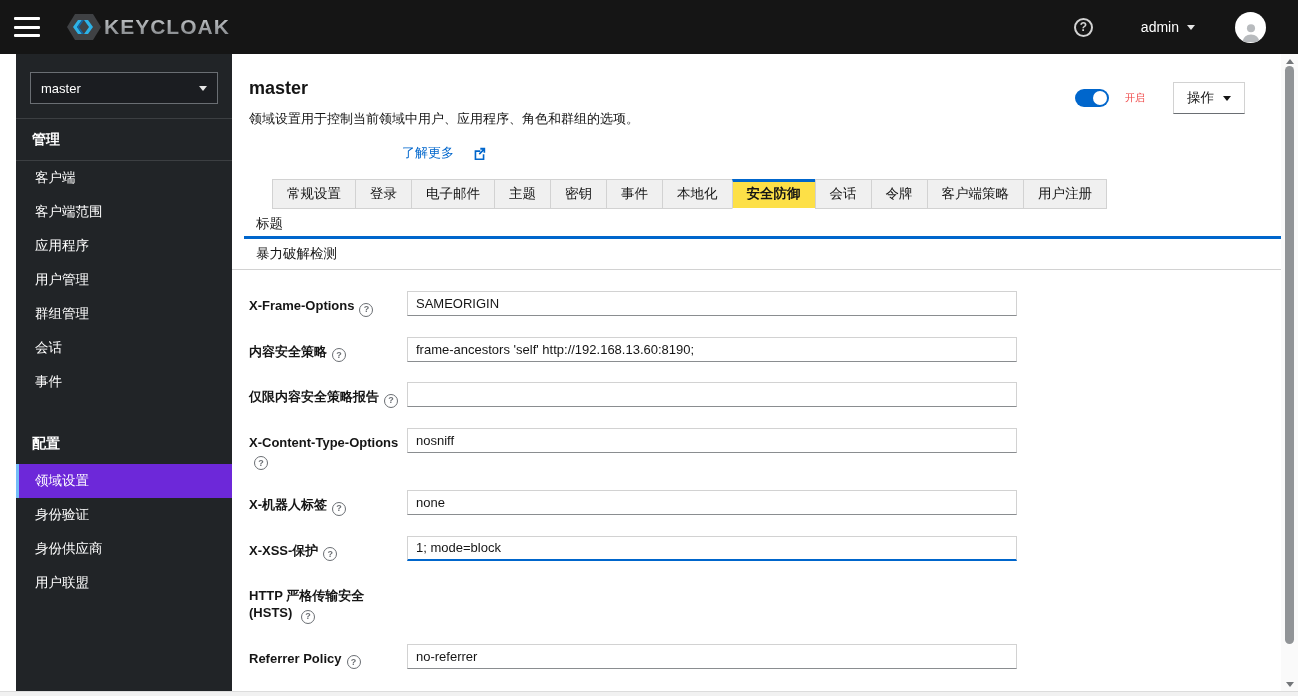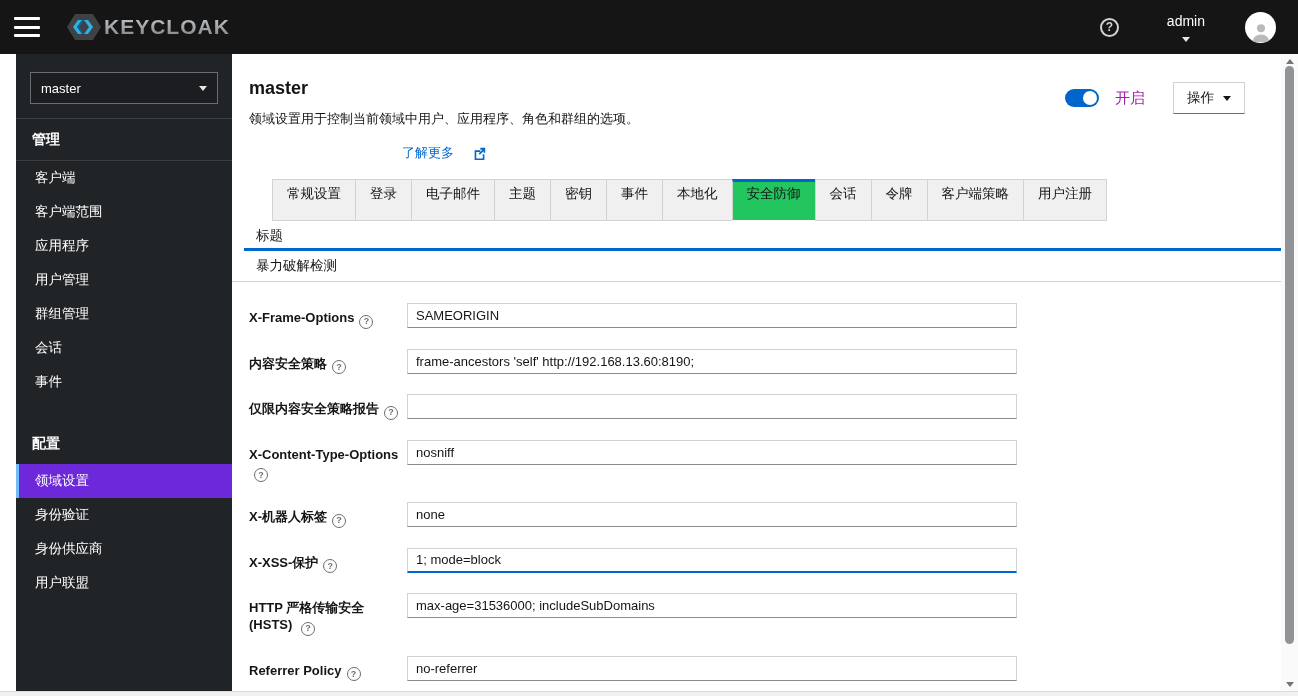--- a/index.html
+++ b/index.html
@@ -1,34 +1,34 @@
 <!DOCTYPE html>
 <html><head>
 <meta charset="utf-8">
 <style>
   * { margin:0; padding:0; box-sizing:border-box; }
   html,body { width:1298px; height:696px; overflow:hidden;
     font-family:"Liberation Sans", sans-serif; background:#fff; }
 
   
   .topbar { height:54px; background:#151515; display:flex; align-items:center;
-    padding:0 22px 0 14px; position:relative; z-index:5; }
+    padding:0 32px 0 14px; position:relative; z-index:5; }
   .hamburger { width:26px; height:20px; display:flex; flex-direction:column;
     justify-content:space-between; cursor:pointer; margin-right:26px; }
   .hamburger span { display:block; height:3px; background:#fff; border-radius:1px; }
   .brand { display:flex; align-items:center; gap:2px; }
   .brand-text { font-size:21px; font-weight:bold; letter-spacing:1px; color:#9ea1a4;
     background:linear-gradient(180deg,#c8cbcd 0%,#7d8084 100%);
     -webkit-background-clip:text; background-clip:text; -webkit-text-fill-color:transparent; }
   .topbar-spacer { flex:1; }
   .tb-help { width:19px; height:19px; border:2px solid #d2d2d2; border-radius:50%;
     color:#d2d2d2; font-size:12px; font-weight:bold; display:flex; align-items:center;
     justify-content:center; cursor:pointer; margin-right:48px; }
   .tb-user { display:flex; align-items:center; gap:8px; color:#fff; font-size:14px;
-    cursor:pointer; margin-right:40px;flex-direction:column; }
+    cursor:pointer; margin-right:40px; }
   .caret-down-w { width:0; height:0; border-left:4px solid transparent;
     border-right:4px solid transparent; border-top:5px solid #e6e6e6; }
   .avatar { width:31px; height:31px; border-radius:50%; background:#fff;
     display:flex; align-items:flex-end; justify-content:center; overflow:hidden; }
 
   
   .app { display:flex; height:642px; position:relative;margin-left:16px; }
 
   
   .sidebar { width:216px; background:#212427; color:#fff; flex-shrink:0;
@@ -49,35 +49,35 @@
   .page-title { font-size:18px; font-weight:bold; color:#151515; }
   .page-desc-row { margin-top:11px; font-size:13px; color:#151515; display:flex;
     align-items:center; gap:16px;flex-direction:column; }
   .learn-more { color:#06c; text-decoration:none; display:inline-flex; align-items:center;
     gap:19px; cursor:pointer; }
   .hdr-controls { display:flex; align-items:center; gap:16px; margin-top:4px; }
   .switch { width:34px; height:18px; background:#06c; border-radius:9px; position:relative;
     cursor:pointer; }
   .switch .knob { position:absolute; right:2px; top:2px; width:14px; height:14px;
     background:#fff; border-radius:50%; }
-  .switch-label { font-size:15px; color:#a21caf; }
+  .switch-label { font-size:10px; color:#ef4444; }
   .actions-btn { background:#fff; border:1px solid #d2d2d2; border-bottom-color:#6a6e73;
     font-size:13.5px; color:#151515; padding:6px 13px; display:flex; align-items:center;
     gap:9px; cursor:pointer; margin-left:12px; }
   .caret-down-b { width:0; height:0; border-left:4px solid transparent;
     border-right:4px solid transparent; border-top:5px solid #151515; }
 
   
   .tabs { display:flex; margin:17px 0 0 40px; }
-  .tab { height:42px; line-height:28px; padding:0 14px; font-size:13.5px; color:#151515;
+  .tab { height:30px; line-height:28px; padding:0 14px; font-size:13.5px; color:#151515;
     background:#f0f0f0; border:1px solid #d2d2d2; margin-left:-1px; cursor:pointer;
     white-space:nowrap; }
   .tab:first-child { margin-left:0; }
-  .tab.active { background:#22c55e; border-top:3px solid #06c; border-bottom:1px solid #fff;
-    font-weight:normal; line-height:24px; }
+  .tab.active { background:#fde047; border-top:3px solid #06c; border-bottom:1px solid #fff;
+    font-weight:bold; line-height:24px; }
 
   .subtabs { display:flex; border-bottom:1px solid #d2d2d2; padding-left:12px;flex-direction:column; }
   .subtab { height:30px; line-height:30px; padding:0 12px; font-size:13.5px; color:#151515;
     cursor:pointer; border-bottom:3px solid transparent; }
   .subtab.active { border-bottom:3px solid #06c; }
 
   
   .form { padding:21px 0 0 17px; }
   .form-row { display:flex; margin-bottom:20px; }
   .form-label { width:158px; flex-shrink:0; font-size:13px; font-weight:bold;
@@ -234,21 +234,20 @@
       <div class="form-row">
         <div class="form-label"><span>X-机器人标签</span><span class="help-icon">?</span></div>
         <input class="form-input" type="text" value="none" style="">
       </div>
       <div class="form-row">
         <div class="form-label"><span>X-XSS-保护</span><span class="help-icon">?</span></div>
         <input class="form-input focused" type="text" value="1; mode=block" style="">
       </div>
       <div class="form-row">
         <div class="form-label"><span>HTTP 严格传输安全 (HSTS)</span> <span class="help-icon">?</span></div>
-        <input class="form-input" type="text" value="max-age=31536000; includeSubDomains" style="">
       </div>
       <div class="form-row">
         <div class="form-label"><span>Referrer Policy</span><span class="help-icon">?</span></div>
         <input class="form-input" type="text" value="no-referrer" style="">
       </div>
 
       <div class="form-actions">
         <button class="save-btn">保存</button>
         <a class="revert-link">还原</a>
       </div>

